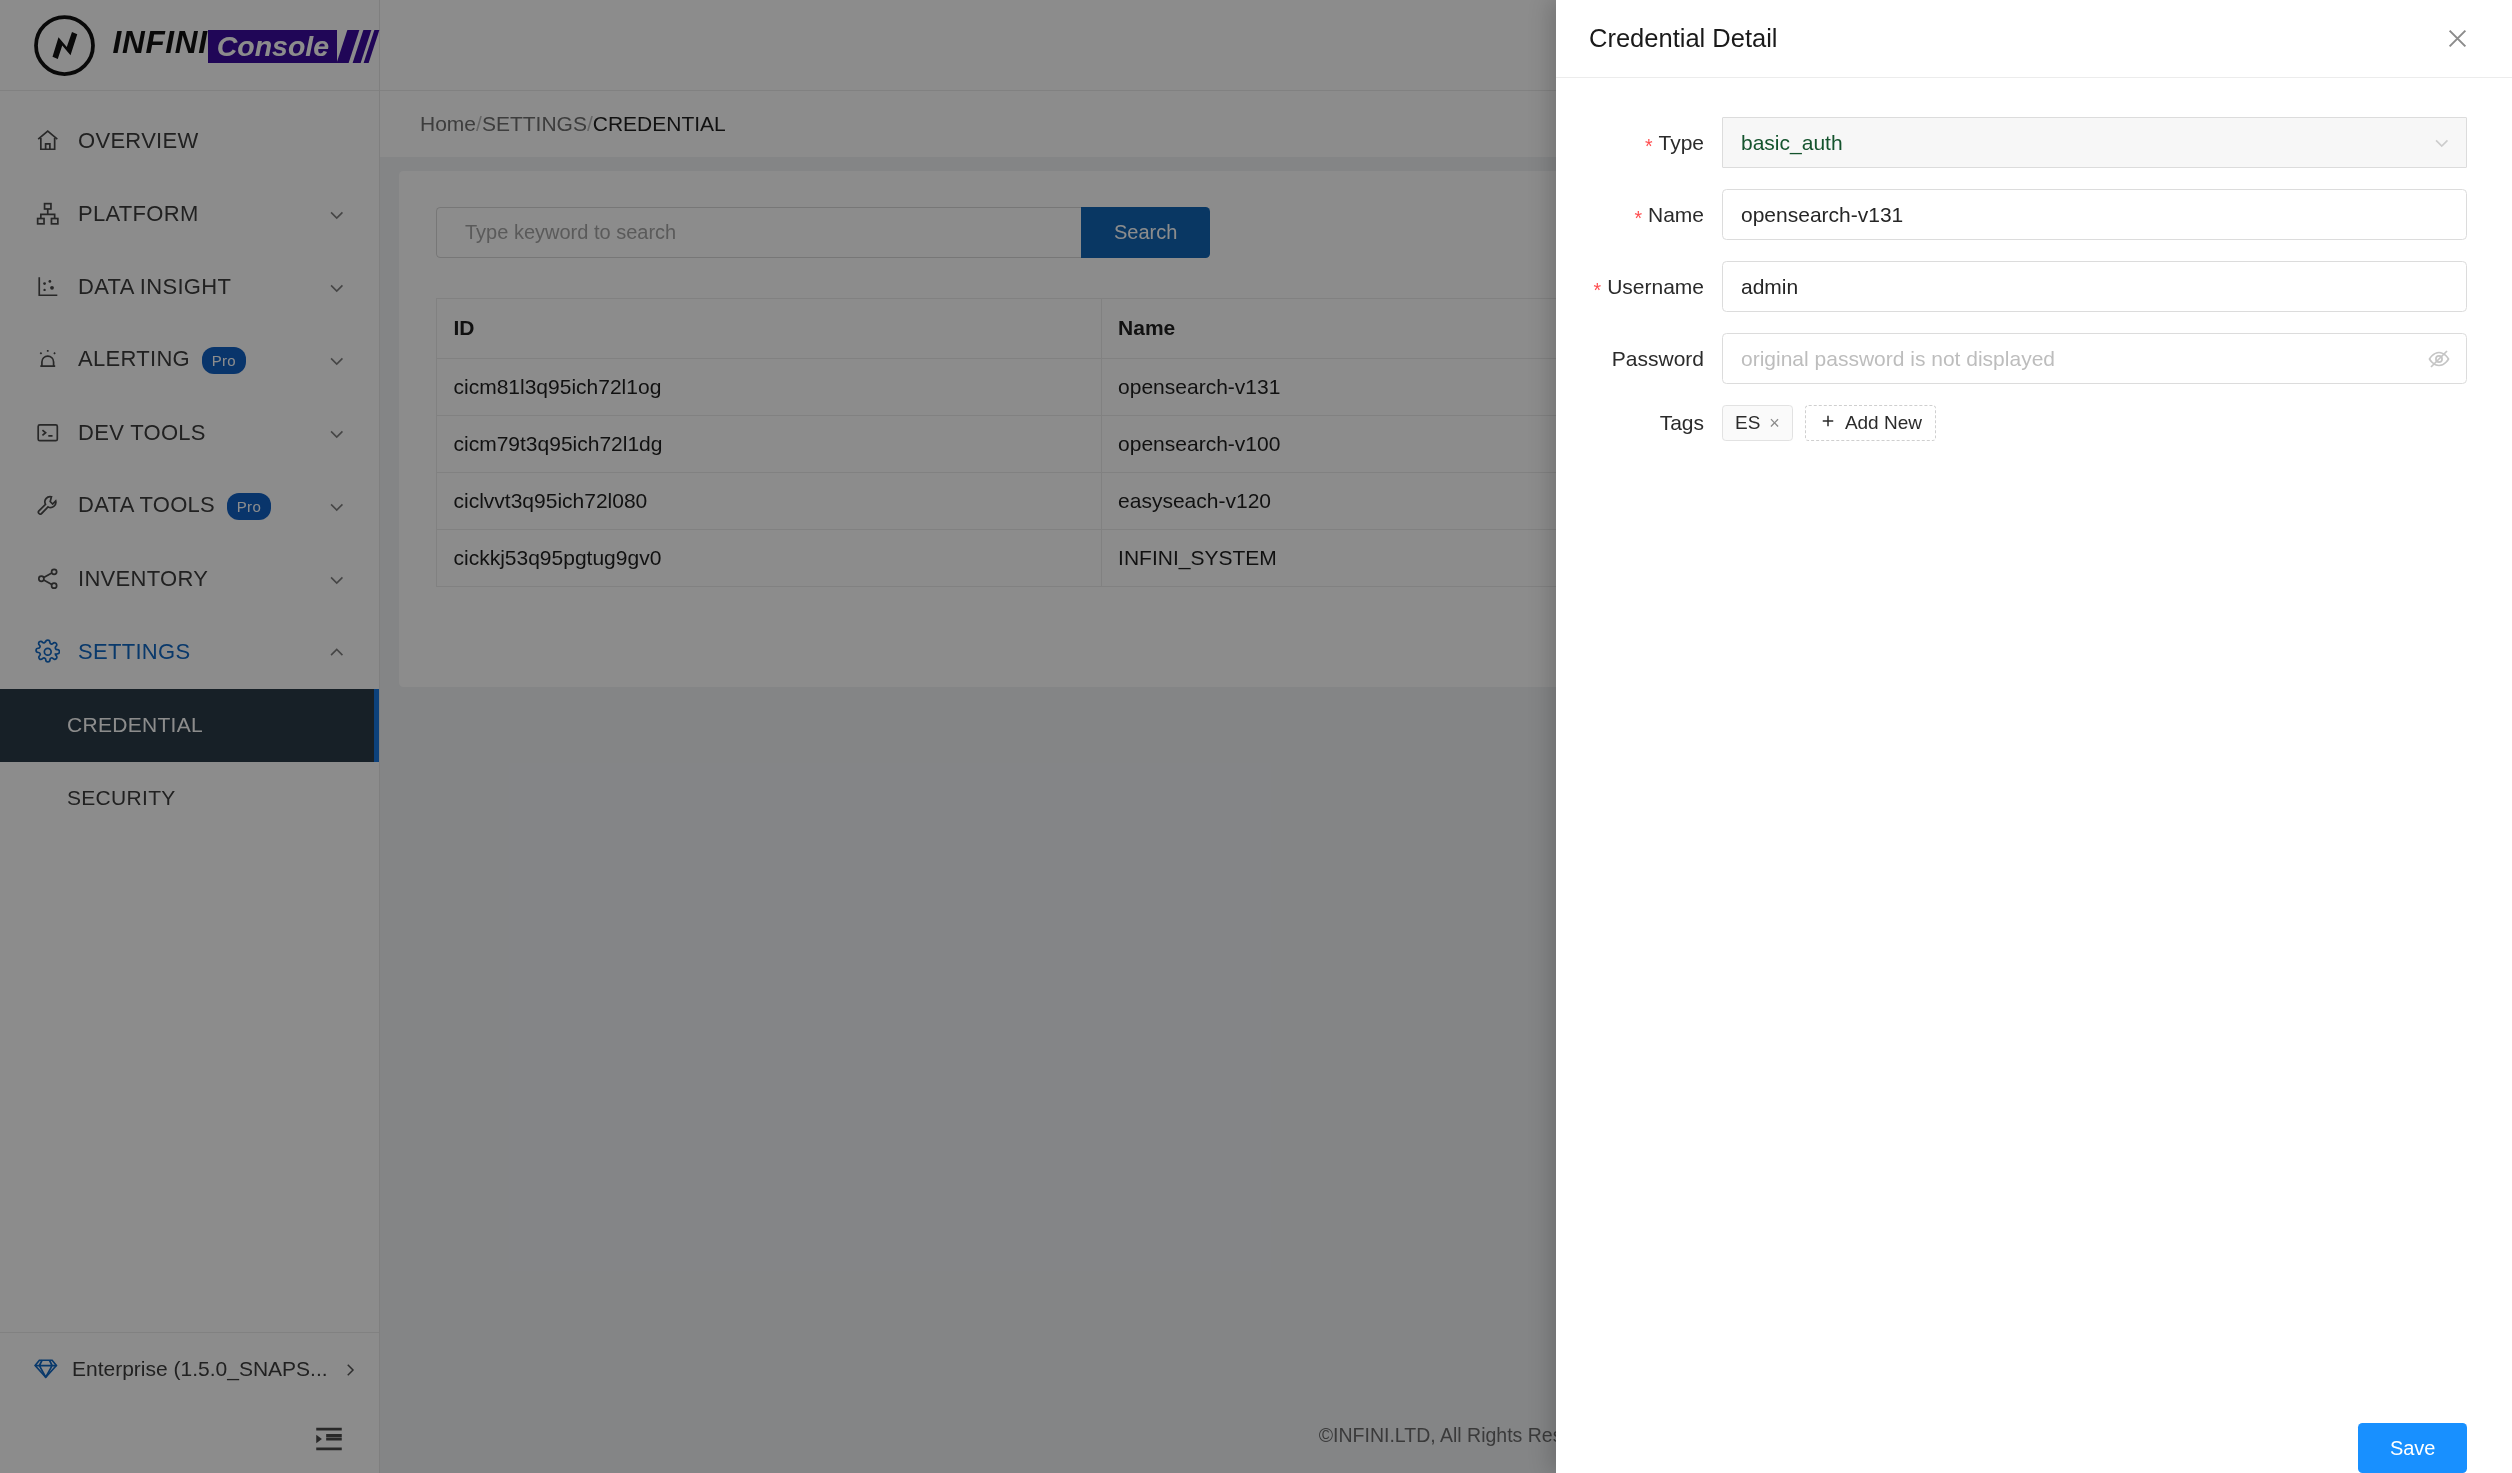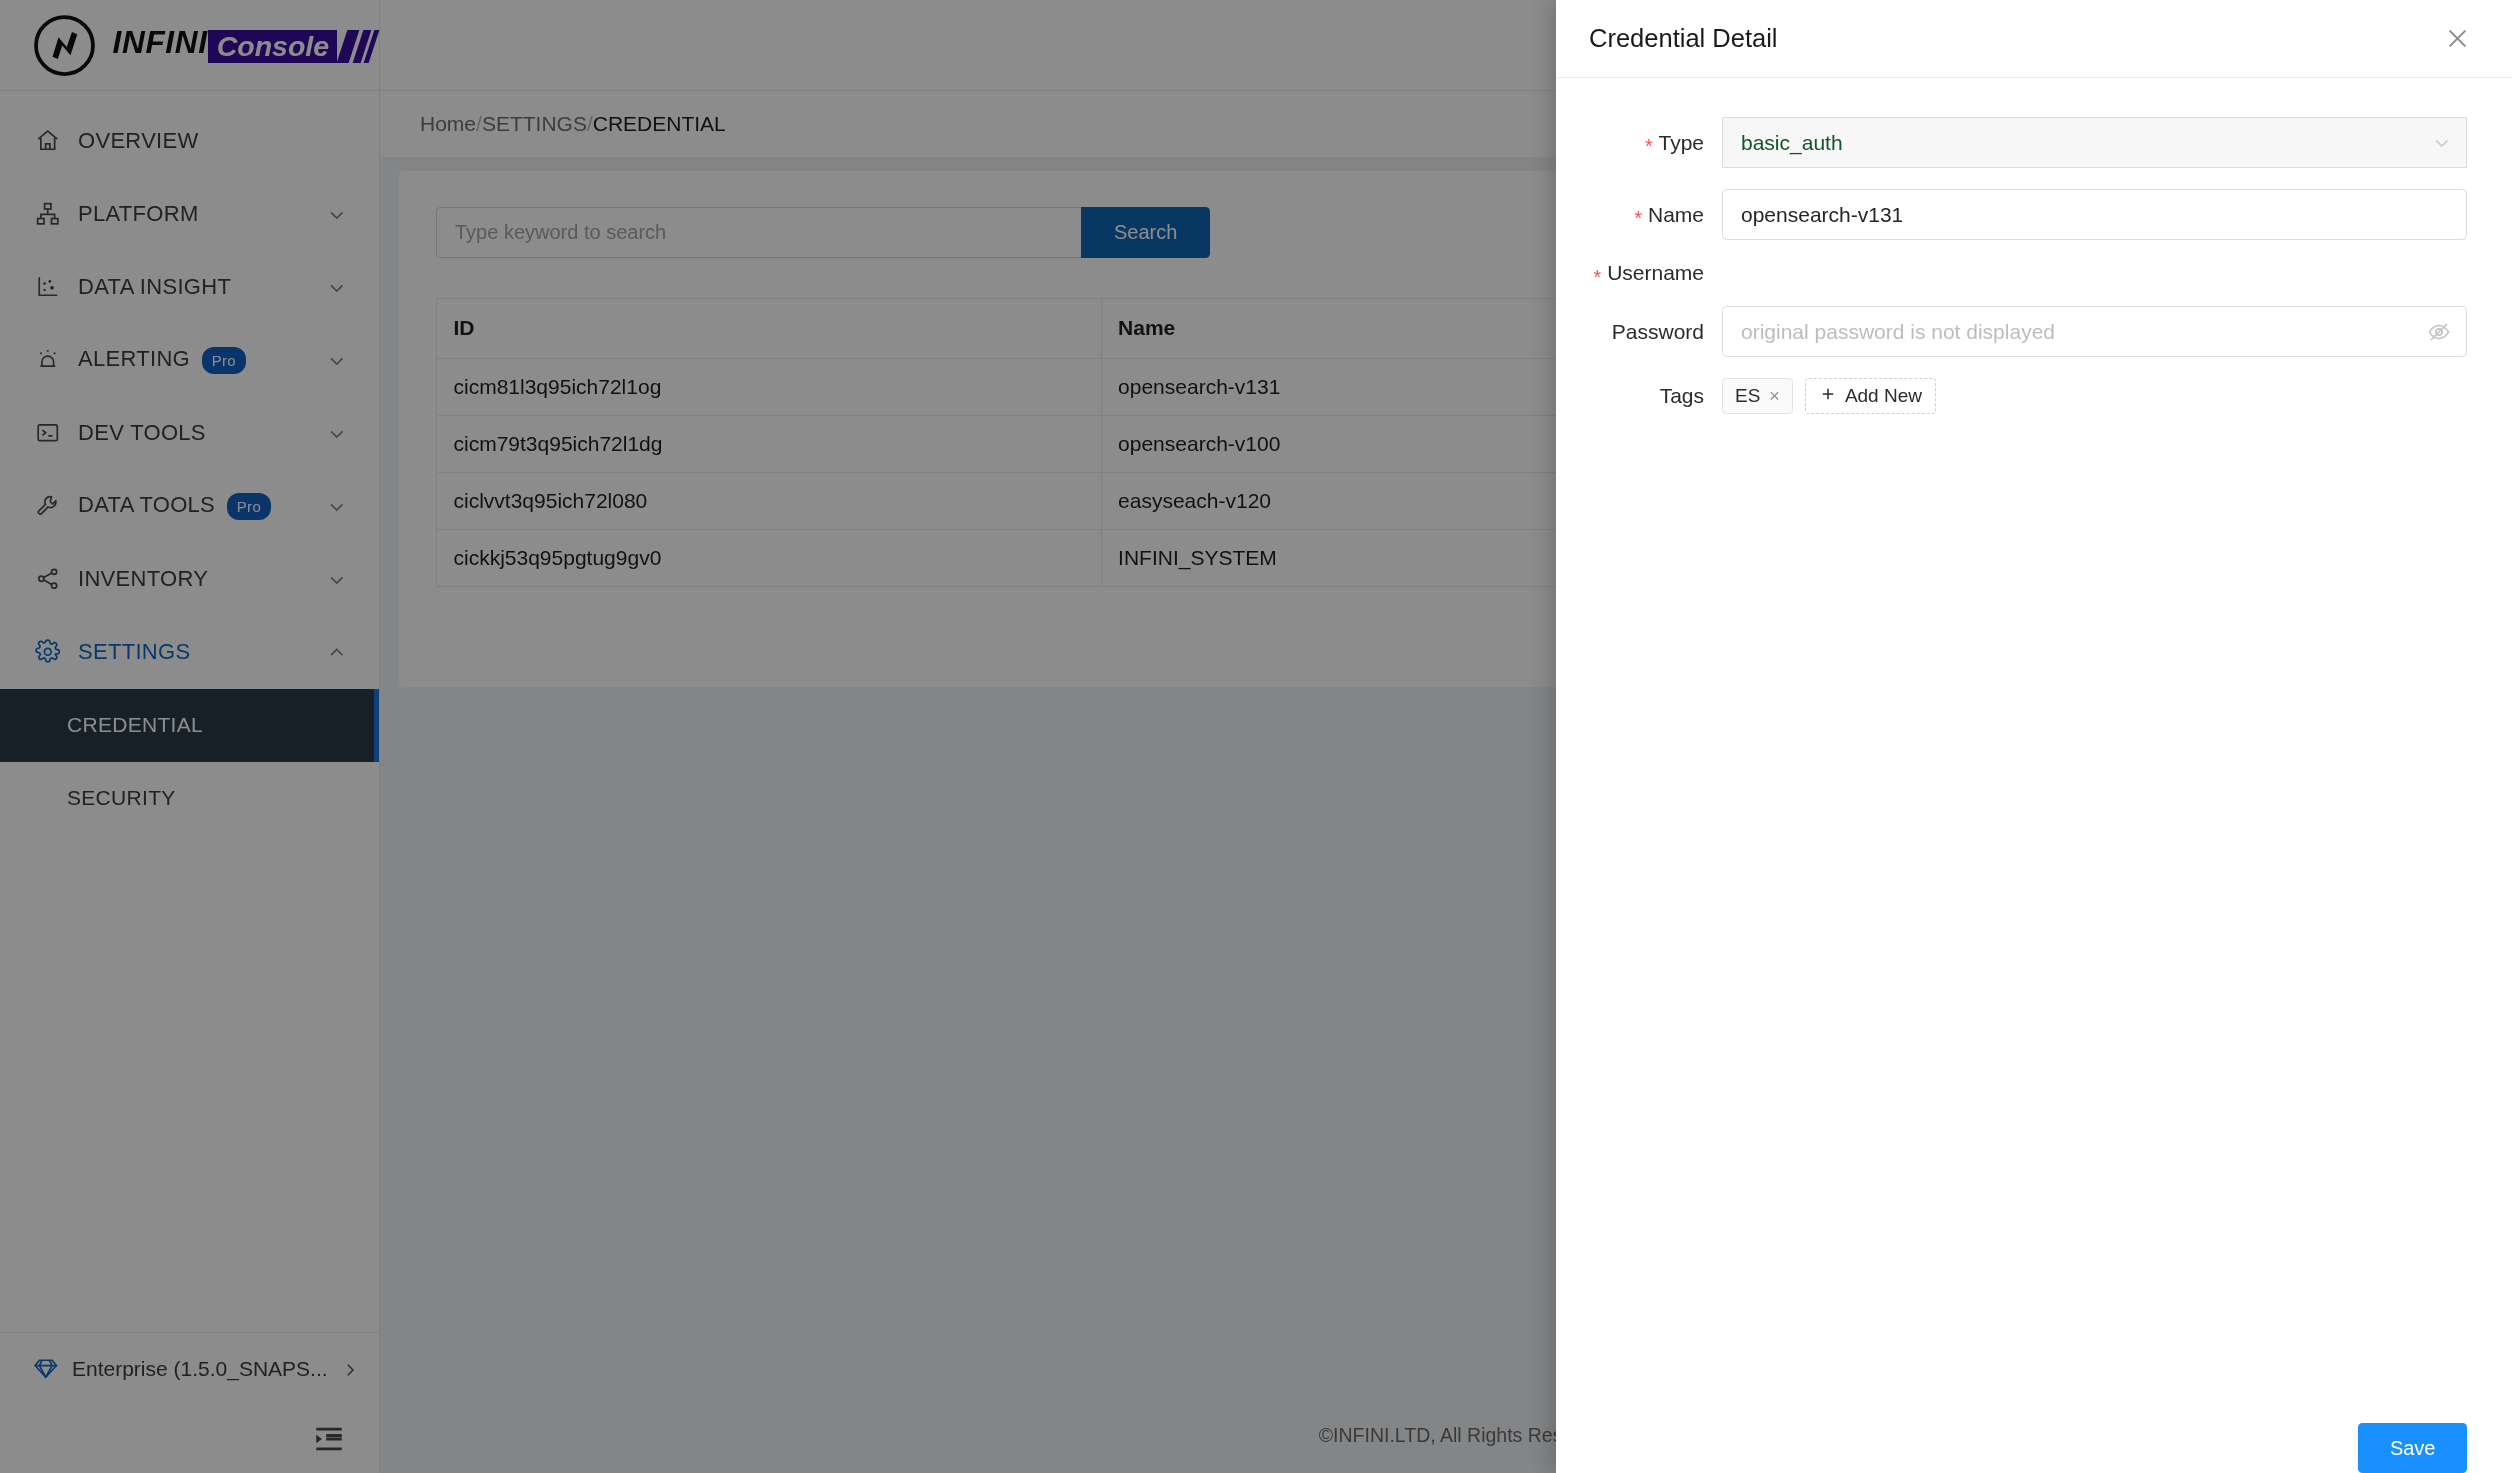--- a/index.html
+++ b/index.html
@@ -106,21 +106,21 @@
   .card {
     background: #fff; border-radius: 4.5px;
     padding: 36px 37px 45px 37px;
     min-height: 516px;
   }
   .search-row { display: flex; align-items: center; margin-bottom: 40px; }
   .search-input {
     width: 645px; height: 51px;
     border: 0.7px solid #d9d9d9; border-right: none;
     border-radius: 4.5px 0 0 4.5px;
-    padding: 0 18px; font-size: 20px; color: #262626;
+    padding: 0 28px; font-size: 20px; color: #262626;
     background: #fff; outline: none; font-family: "Liberation Sans", sans-serif;
   }
   .search-input::placeholder { color: #a5a5a5; }
   .search-btn {
     height: 51px; padding: 0 33px; border: none; cursor: pointer;
     background: #1165b5; color: #fff; font-size: 20px;
     border-radius: 0 4.5px 4.5px 0; font-family: "Liberation Sans", sans-serif;
   }
   table.grid { width: 100%; border-collapse: collapse; table-layout: fixed; }
   table.grid th, table.grid td {
@@ -492,20 +492,23 @@
 
     <div class="frow">
       <div class="flabel req">Name</div>
       <div class="fctrl">
         <input class="inp" type="text" value="opensearch-v131" style="">
       </div>
     </div>
 
     <div class="frow">
       <div class="flabel req">Username</div>
+      <div class="fctrl">
+        <input class="inp" type="text" value="admin" style="">
+      </div>
     </div>
 
     <div class="frow">
       <div class="flabel">Password</div>
       <div class="fctrl pwd-wrap">
         <input class="inp" type="text" placeholder="original password is not displayed" style="">
         <span class="eye">
           <svg viewBox="0 0 24 24" width="24" height="24" fill="none" stroke="#8c8c8c" stroke-width="1.7">
             <path d="M2.5 12S6 5.5 12 5.5 21.5 12 21.5 12 18 18.5 12 18.5 2.5 12 2.5 12z"></path>
             <circle cx="12" cy="12" r="3.1"></circle>

